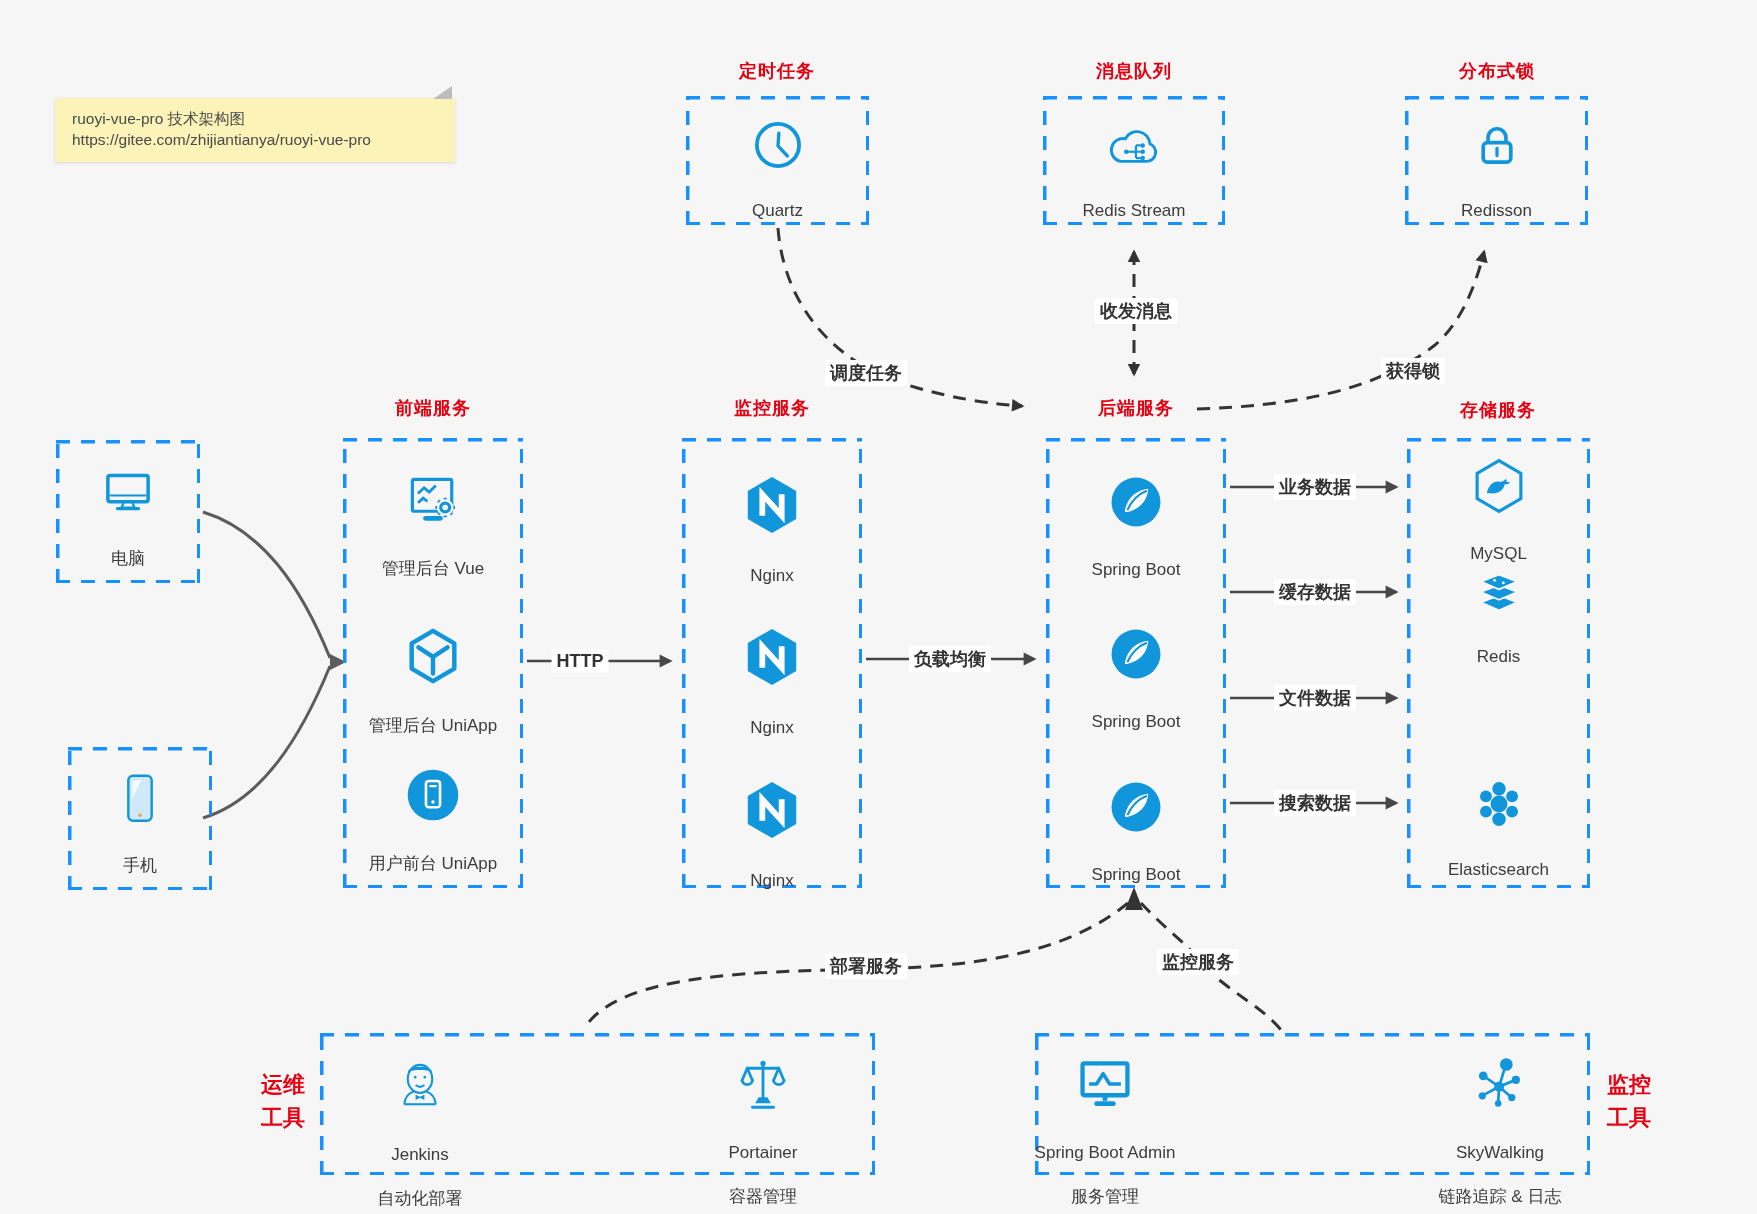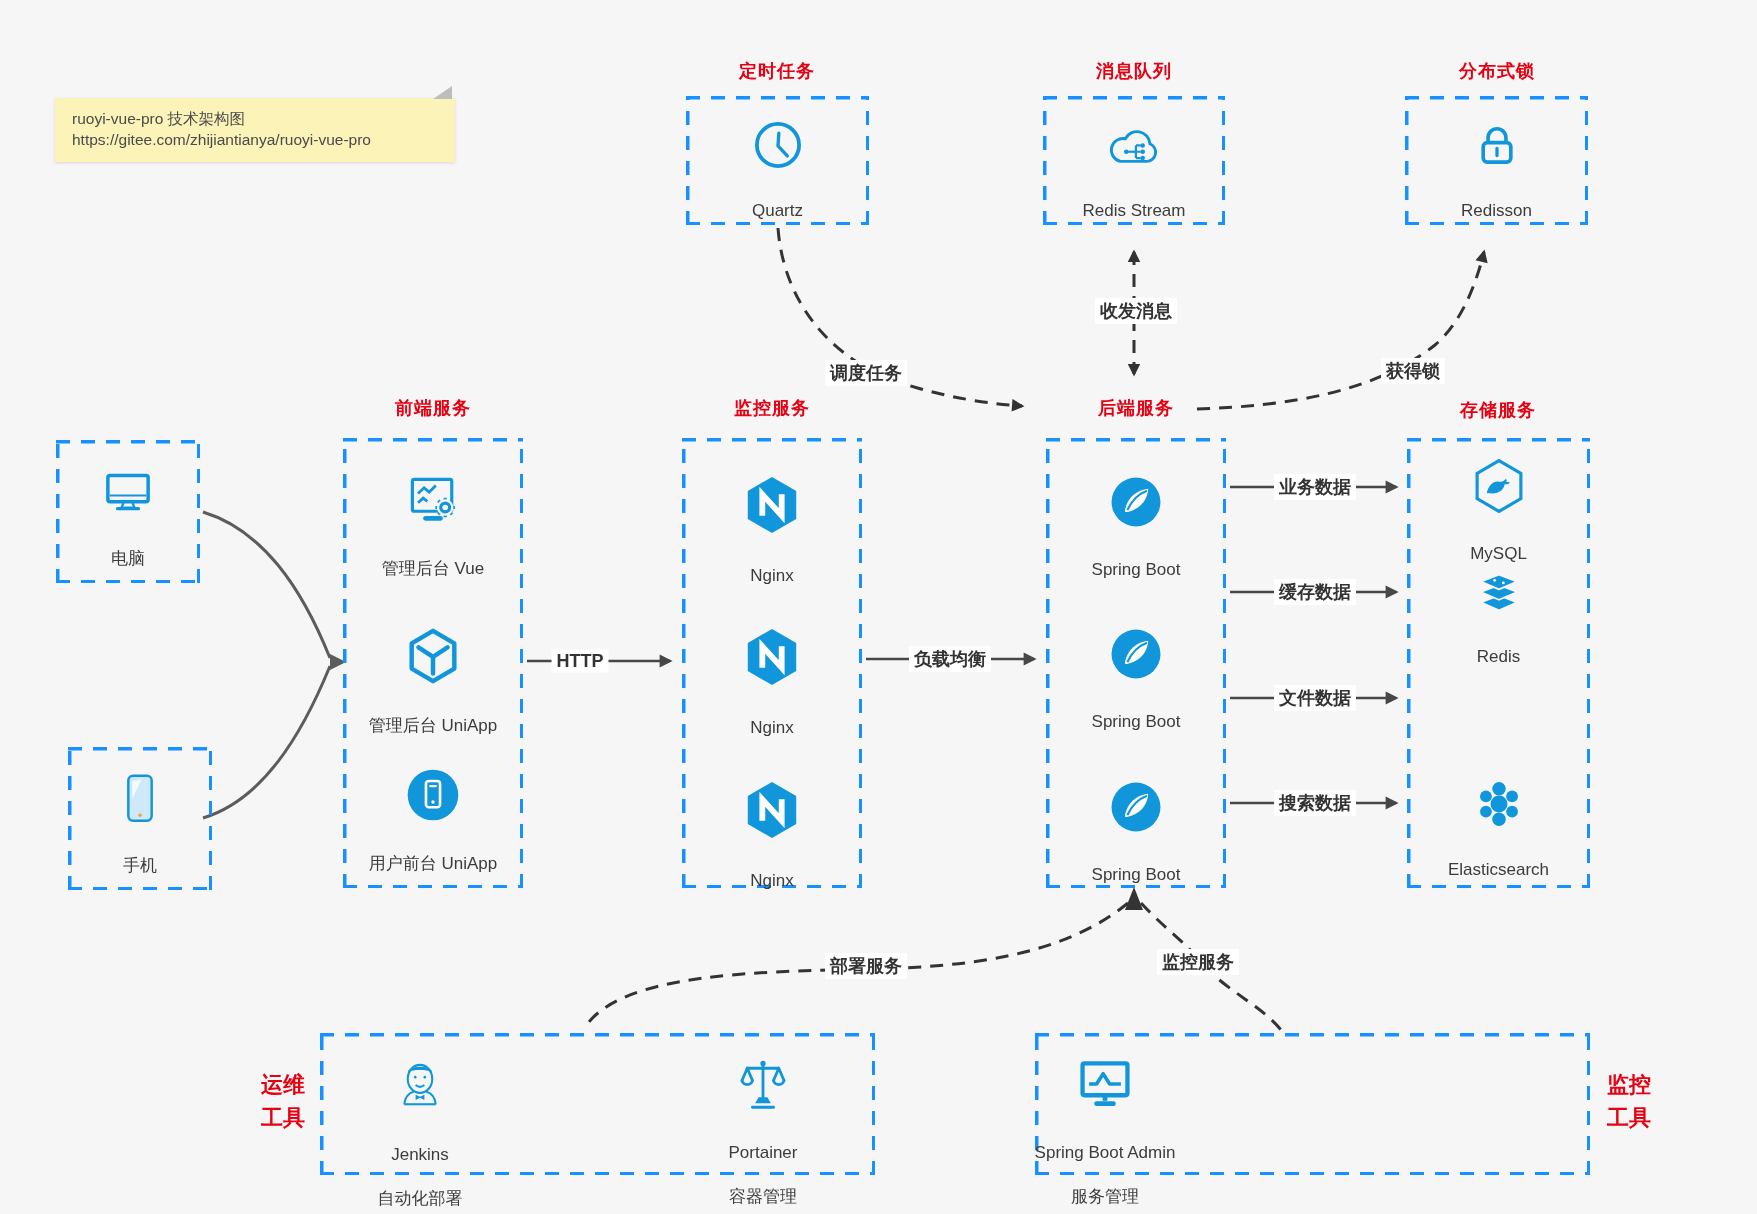--- a/index.html
+++ b/index.html
@@ -331,20 +331,40 @@
         <rect x="9" y="9" width="48" height="34" rx="2" fill="none" stroke="#1296db" stroke-width="4.6"></rect>
         <path d="M16,31 h8 l7,-11 l7,11 h12" fill="none" stroke="#1296db" stroke-width="3.8" stroke-linejoin="round"></path>
         <path d="M33,43 v6" stroke="#1296db" stroke-width="5"></path>
         <path d="M24,52 h18" stroke="#1296db" stroke-width="5" stroke-linecap="round"></path>
       </svg>
       <div>
         <div class="nlabel">Spring Boot Admin</div>
         <div class="nlabel">服务管理</div>
       </div>
     </div>
+    <div class="bnode" style="left:465px;top:22px">
+      <svg width="58" height="58" viewBox="0 0 64 64">
+        <g stroke="#1296db" stroke-width="3">
+          <path d="M31,35 L38,12 M31,35 L48,28 M31,35 L44,46 M31,35 L30,52 M31,35 L14,44 M31,35 L15,24"></path>
+        </g>
+        <g fill="#1296db">
+          <circle cx="31" cy="35" r="5.5"></circle>
+            <circle cx="39" cy="10.5" r="7"></circle>
+          <circle cx="49.5" cy="27.5" r="4.5"></circle>
+            <circle cx="45" cy="47" r="4"></circle>
+          <circle cx="30" cy="53.5" r="3.6"></circle>
+            <circle cx="12.5" cy="45" r="4"></circle>
+            <circle cx="13.5" cy="23" r="4.8"></circle>
+        </g>
+      </svg>
+      <div>
+        <div class="nlabel">SkyWalking</div>
+        <div class="nlabel">链路追踪 &amp; 日志</div>
+      </div>
+    </div>
   </div>
 
   <div class="elabel" style="left:580px;top:661px">HTTP</div>
   <div class="elabel" style="left:950px;top:659px">负载均衡</div>
   <div class="elabel" style="left:1315px;top:487px">业务数据</div>
   <div class="elabel" style="left:1315px;top:592px">缓存数据</div>
   <div class="elabel" style="left:1315px;top:698px">文件数据</div>
   <div class="elabel" style="left:1315px;top:803px">搜索数据</div>
   <div class="elabel" style="left:866px;top:373px">调度任务</div>
   <div class="elabel" style="left:1136px;top:311px">收发消息</div>

